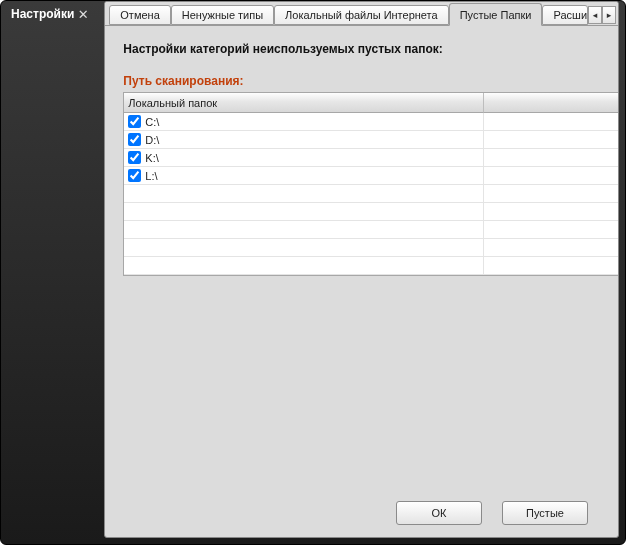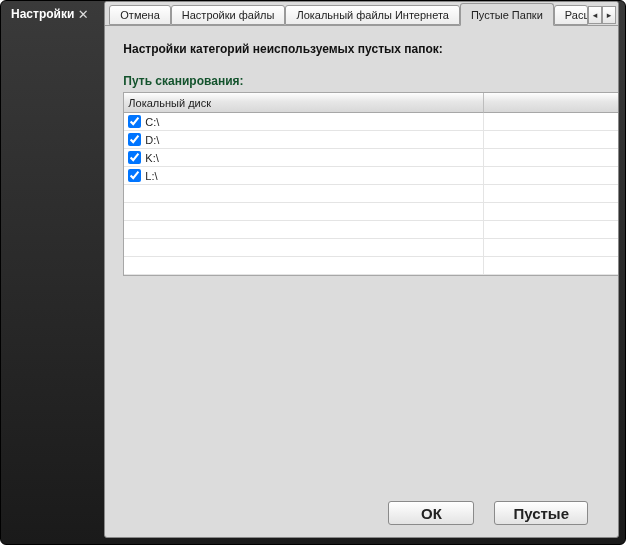--- a/index.html
+++ b/index.html
@@ -111,21 +111,21 @@
   }
   .section-title {
     font-size: 12px;
     font-weight: bold;
     color: #111;
     margin-bottom: 18px;
   }
   .scan-label {
     font-size: 12px;
     font-weight: bold;
-    color: #14532d;
+    color: #c2410c;
     margin-bottom: 4px;
   }
   .grid {
     border: 1px solid #a7a7a7;
     background: #ffffff;
     width: 560px;
   }
   .grid-header {
     display: flex;
     height: 20px;
@@ -170,44 +170,43 @@
     justify-content: flex-end;
     gap: 20px;
     padding: 10px 30px 12px 0;
   }
   .btn {
     min-width: 86px;
     height: 24px;
     background: linear-gradient(to bottom, #ffffff, #e3e3e3);
     border: 1px solid #8a8a8a;
     border-radius: 3px;
-    font-size: 15px;
+    font-size: 11px;
     color: #222;
     cursor: pointer;
     padding: 0 18px;
-    font-weight: bold;
   }
 </style>
 </head>
 <body>
 
 <div class="window">
   <div class="titlebar">
     <div class="titlebar-title">Настройки</div>
     <div class="close-btn">
       <span>✕</span>
     </div>
   </div>
   <div class="client">
     <div class="tabstrip">
       <div class="tab">
           <span>Отмена</span>
         </div>
       <div class="tab">
-          <span>Настройки файлы</span>
+          <span>Ненужные типы</span>
         </div>
       <div class="tab">
           <span>Локальный файлы Интернета</span>
         </div>
       <div class="tab active">
           <span>Пустые Папки</span>
         </div>
       <div class="tab last-partial">
           <span>Расширения и типы</span>
         </div>
@@ -220,21 +219,21 @@
           </div>
       </div>
     </div>
 
     <div class="content">
       <div class="section-title">Настройки категорий неиспользуемых пустых папок:</div>
       <div class="scan-label">Путь сканирования:</div>
 
       <div class="grid">
         <div class="grid-header">
-          <div class="grid-header-cell col1">Локальный диск</div>
+          <div class="grid-header-cell col1">Локальный папок</div>
           <div class="grid-header-cell col2"></div>
         </div>
         <div class="grid-body" id="grid-body">
             <div class="grid-row">
               <div class="cell col1">
                 <input type="checkbox" checked="" style="">
                 <span>C:\</span>
               </div>
               <div class="cell col2"></div>
             </div>

